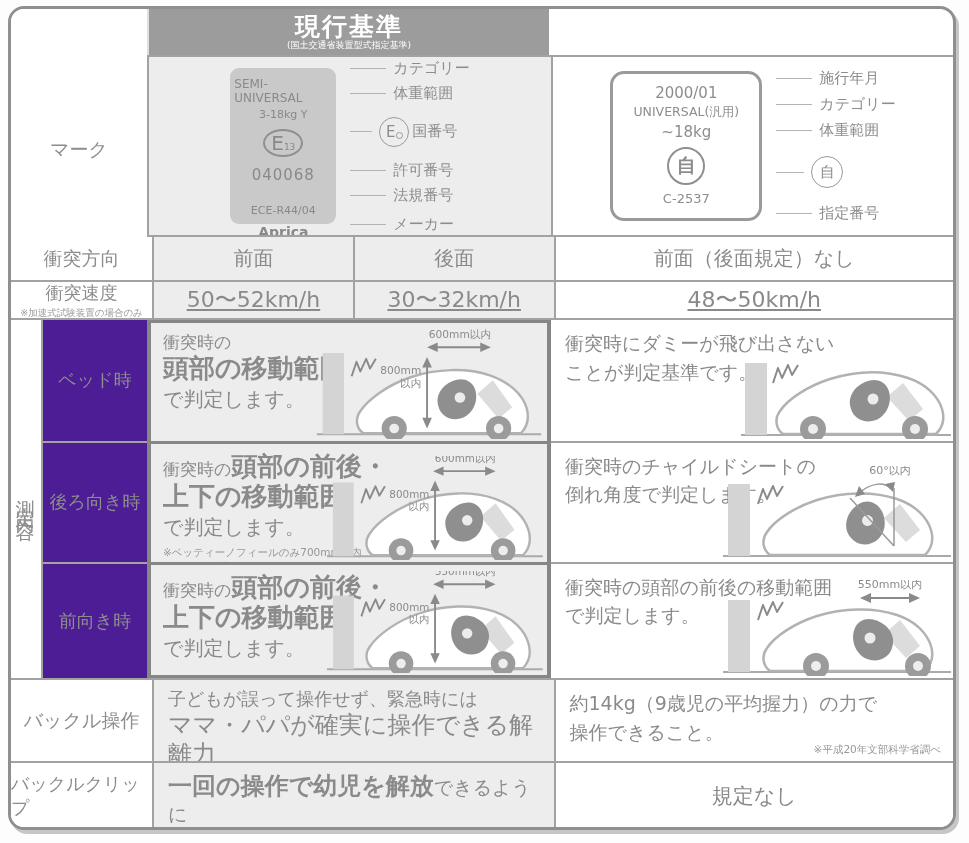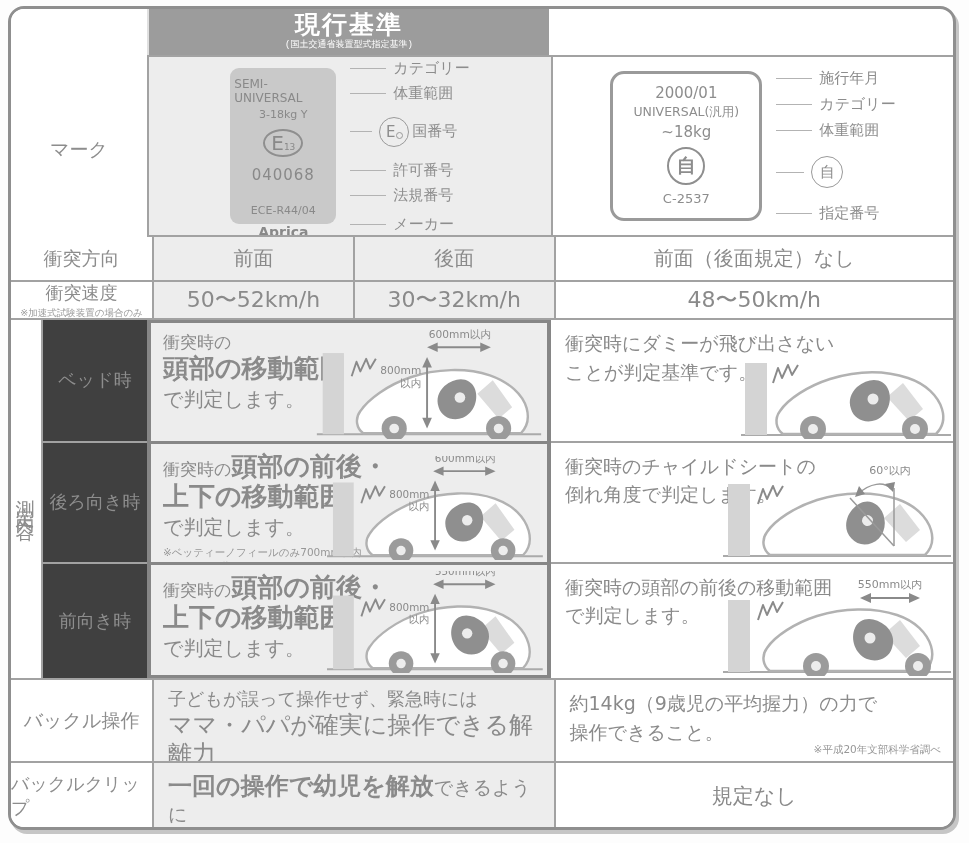--- a/index.html
+++ b/index.html
@@ -45,29 +45,29 @@
                 display:flex; flex-direction:column; align-items:center; padding-top:10px; color:#8d8d8d; }
   .sticker-cur .c1{ font-size:15px; } .sticker-cur .c2{ font-size:12.5px; margin-top:2px; }
   .sticker-cur .c3{ font-size:15px; margin-top:2px; }
   .jicircle{ width:38px; height:38px; border:2.5px solid #8f8f8f; border-radius:50%;
              display:flex; align-items:center; justify-content:center; font-size:19px; font-weight:bold; margin:6px 0; }
   .sticker-cur .c5{ font-size:13px; }
   .ring-ji{ width:32px; height:32px; border:1.5px solid #9a9a9a; border-radius:50%; display:inline-flex;
             align-items:center; justify-content:center; font-size:15px; color:#8d8d8d; flex:none; }
   
   .vcell{ display:flex; align-items:center; justify-content:center; color:#8a8a8a; }
-  .dirval{ font-size:20px; } .spdval{ font-size:22px; } .curval{ font-size:20px; }
+  .dirval{ font-size:20px; } .spdval{ font-size:22px;text-decoration:underline; } .curval{ font-size:20px; }
   .lblnote{ font-size:9.5px; color:#9a9a9a; margin-top:2px; }
   .labelstack{ display:flex; flex-direction:column; align-items:center; justify-content:center; }
   
   .vlabel{ width:34px; background:#fff; display:flex; align-items:center; justify-content:center; }
   .vlabel span{ writing-mode:vertical-rl; font-size:19px; letter-spacing:7px; color:#8d8d8d; }
   .mrows{ width:912px; display:flex; flex-direction:column; }
   .mrow{ display:flex; }
-  .msub{ width:106px; background:#404040; display:flex; align-items:center; justify-content:center;
+  .msub{ width:106px; background:#4c1d95; display:flex; align-items:center; justify-content:center;
          font-size:18px; color:#8d8d8d; border-left:2px solid #a2a2a2; }
   .mnew{ width:404px; background:#ededed; border-left:4px solid #868686; border-right:4px solid #868686;
          position:relative; padding:8px 0 0 12px; color:#8a8a8a; }
   .mnew.first{ border-top:3px solid #868686; }
   .mnew.mid, .mnew.last{ border-top:3px solid #868686; }
   .mnew.last{ border-bottom:3px solid #868686; }
   .mcur{ width:402px; background:#fff; position:relative; padding:9px 0 0 14px; color:#8a8a8a; }
   .pre{ font-size:17px; } .bigbold{ font-size:26px; font-weight:bold; line-height:1.15; }
   .post{ font-size:20px; margin-top:2px; }
   .mnote{ font-size:10.5px; color:#979797; margin-top:4px; line-height:1.35; }
@@ -91,21 +91,21 @@
 <body>
 
 <div class="frame">
 
   <div class="row" style="height:226px;">
     <div class="cell labelcol" style="height:237px; padding-top:44px;">
       <span>マーク</span>
     </div>
     <div style="width:806px; display:flex; flex-direction:column;">
       <div class="row" style="height:46px;">
-        <div class="cell hdr hdr-cur bl" style="width:402px;font-family:Liberation Mono, monospace;">
+        <div class="cell hdr hdr-cur bl" style="width:402px;">
           <div class="tblock">
             <div class="title">現行基準</div>
             <div class="sub">(国土交通省装置型式指定基準)</div>
           </div>
         </div>
       </div>
       <div class="row bt" style="height:180px;">
         <div class="cell newcol bl markcell" style="width:404px;">
           <div class="sticker-new">
             <div class="s1">SEMI-UNIVERSAL</div>

